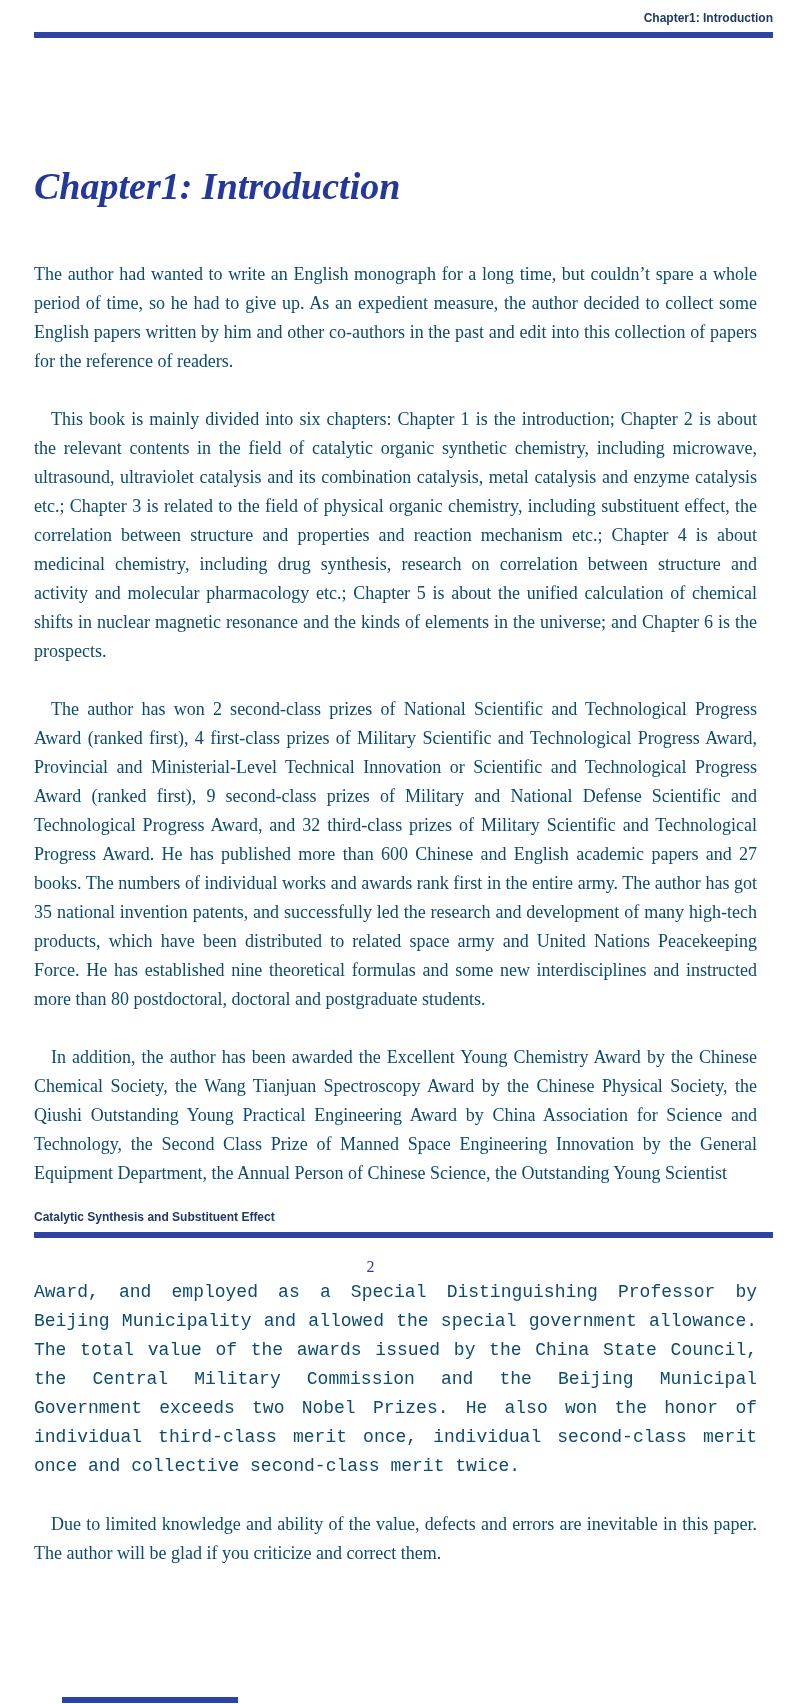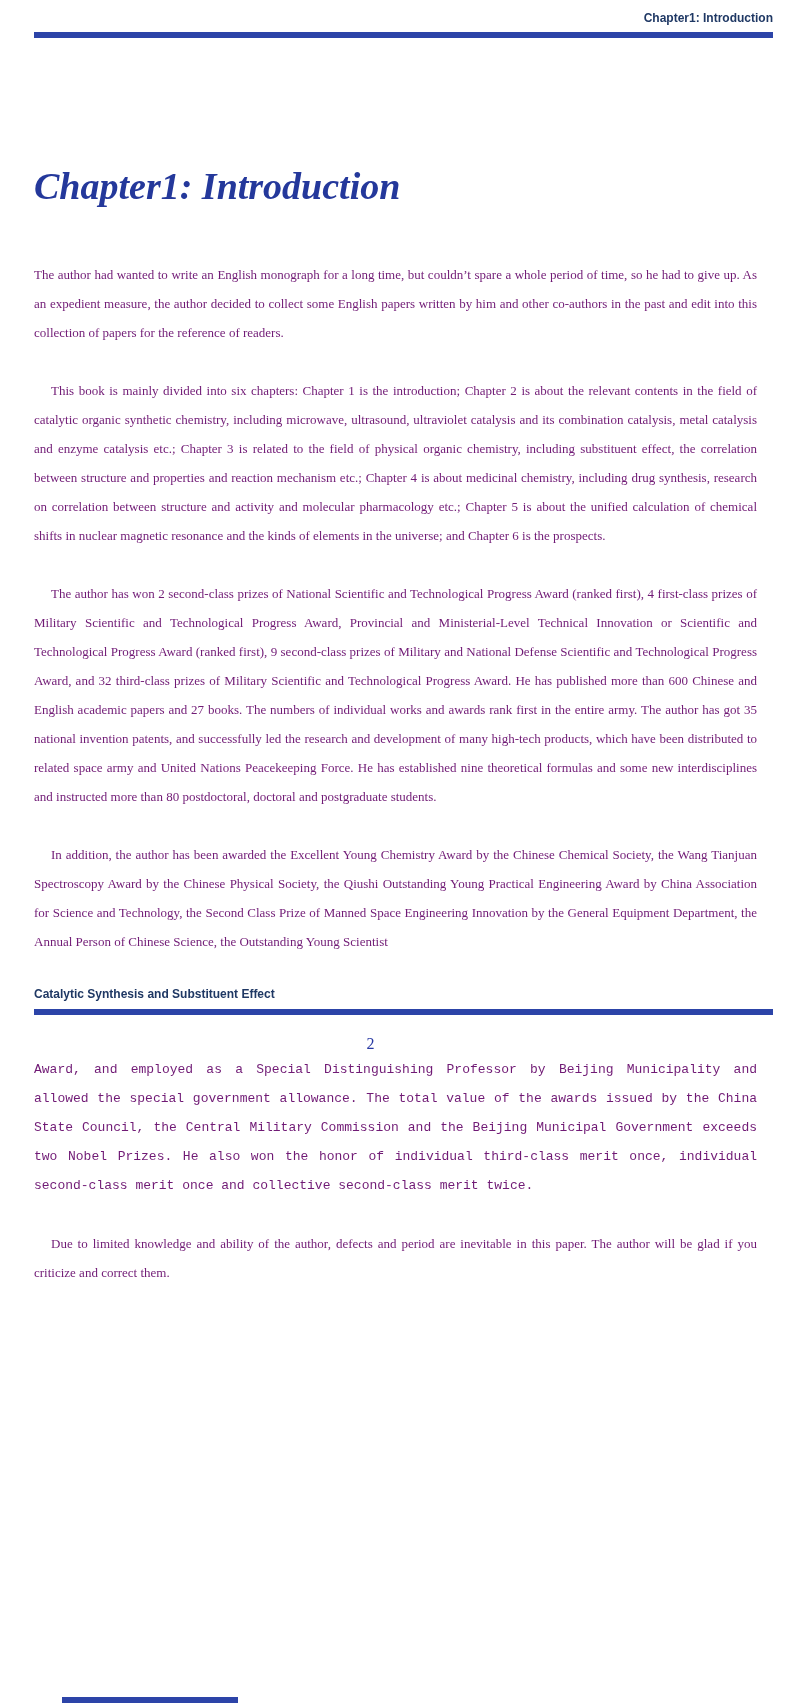--- a/index.html
+++ b/index.html
@@ -32,29 +32,29 @@
     font-family: "Liberation Serif", serif;
     font-style: italic;
     font-weight: 600;
     font-size: 38px;
     line-height: 44px;
     color: #24389b;
   }
   .body-par {
     margin: 29px 16px 0 0;
     font-family: "Liberation Serif", serif;
-    font-size: 13px;
+    font-size: 18px;
     line-height: 29px;
-    color: #701a75;
+    color: #0c4a6e;
     text-align: justify;
   }
   .body-par.indent { text-indent: 17px; }
   .first-par { margin-top: 52px; }
   .section-header {
-    margin-top: 31px;
+    margin-top: 22px;
     text-align: left;
     font-family: "Liberation Sans", sans-serif;
     font-weight: bold;
     font-size: 12px;
     color: #1f3864;
   }
   .rule2 { margin-top: 8px; }
   .p5-wrap { position: relative; margin-top: 40px; }
   .p5-wrap .body-par { margin-top: 0; font-family: Liberation Mono, monospace; }
   .page-number {
@@ -95,18 +95,18 @@
 
     <div class="section-header">Catalytic Synthesis and Substituent Effect</div>
     <div class="rule rule2"></div>
 
     <div class="p5-wrap">
       <span class="page-number">2</span>
       <p class="body-par">Award, and employed as a Special Distinguishing Professor by Beijing Municipality and allowed the special government allowance. The total value of the awards issued by the China State Council, the Central Military Commission and the Beijing Municipal Government exceeds two Nobel Prizes. He also won the honor of individual third-class merit once, individual second-class merit once and collective second-class merit twice.</p>
     </div>
 
 
-    <p class="body-par indent">Due to limited knowledge and ability of the author, defects and period are inevitable in this paper. The author will be glad if you criticize and correct them.</p>
+    <p class="body-par indent">Due to limited knowledge and ability of the value, defects and errors are inevitable in this paper. The author will be glad if you criticize and correct them.</p>
 
   </div>
 
   <div class="partial-rule"></div>
 </div>
 
 </body></html>

